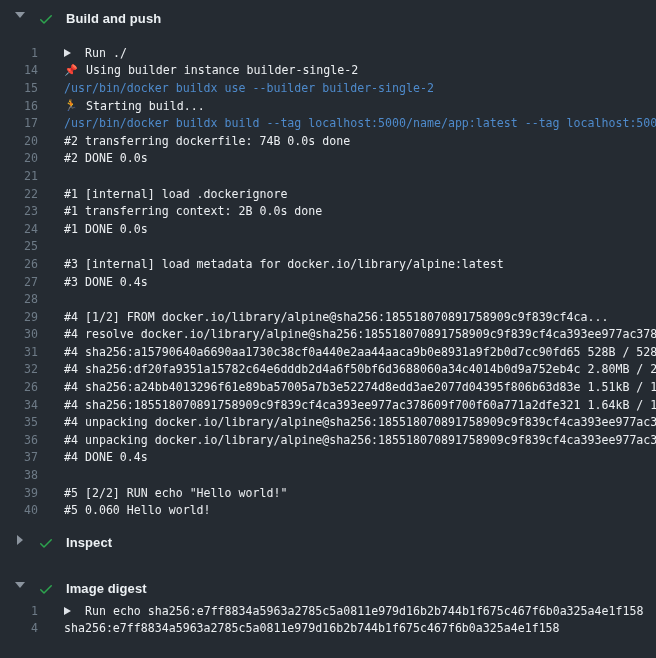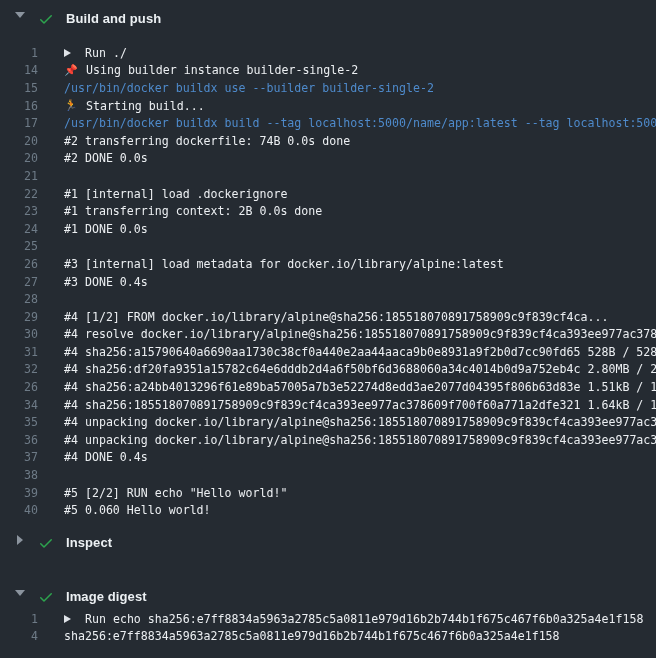--- a/index.html
+++ b/index.html
@@ -9,21 +9,21 @@
     font-family:"Liberation Sans",sans-serif;
   }
   .log-root{width:656px;height:658px;overflow:hidden}
 
   
   .section-header{
     display:flex;align-items:flex-start;height:18px;padding-left:14px;cursor:pointer;
   }
   .sec-build-and-push .section-header{margin-top:11px}
   .sec-inspect .section-header{margin-top:16px}
-  .sec-image-digest .section-header{margin-top:36px}
+  .sec-image-digest .section-header{margin-top:28px}
   .tri{flex:none}
   .tri-down{
     width:0;height:0;margin:1px 13px 0 1px;
     border-left:5px solid transparent;border-right:5px solid transparent;
     border-top:6px solid #8b949e;
   }
   .tri-right{
     width:0;height:0;margin:0 15px 0 3px;
     border-top:5px solid transparent;border-bottom:5px solid transparent;
     border-left:6px solid #8b949e;

